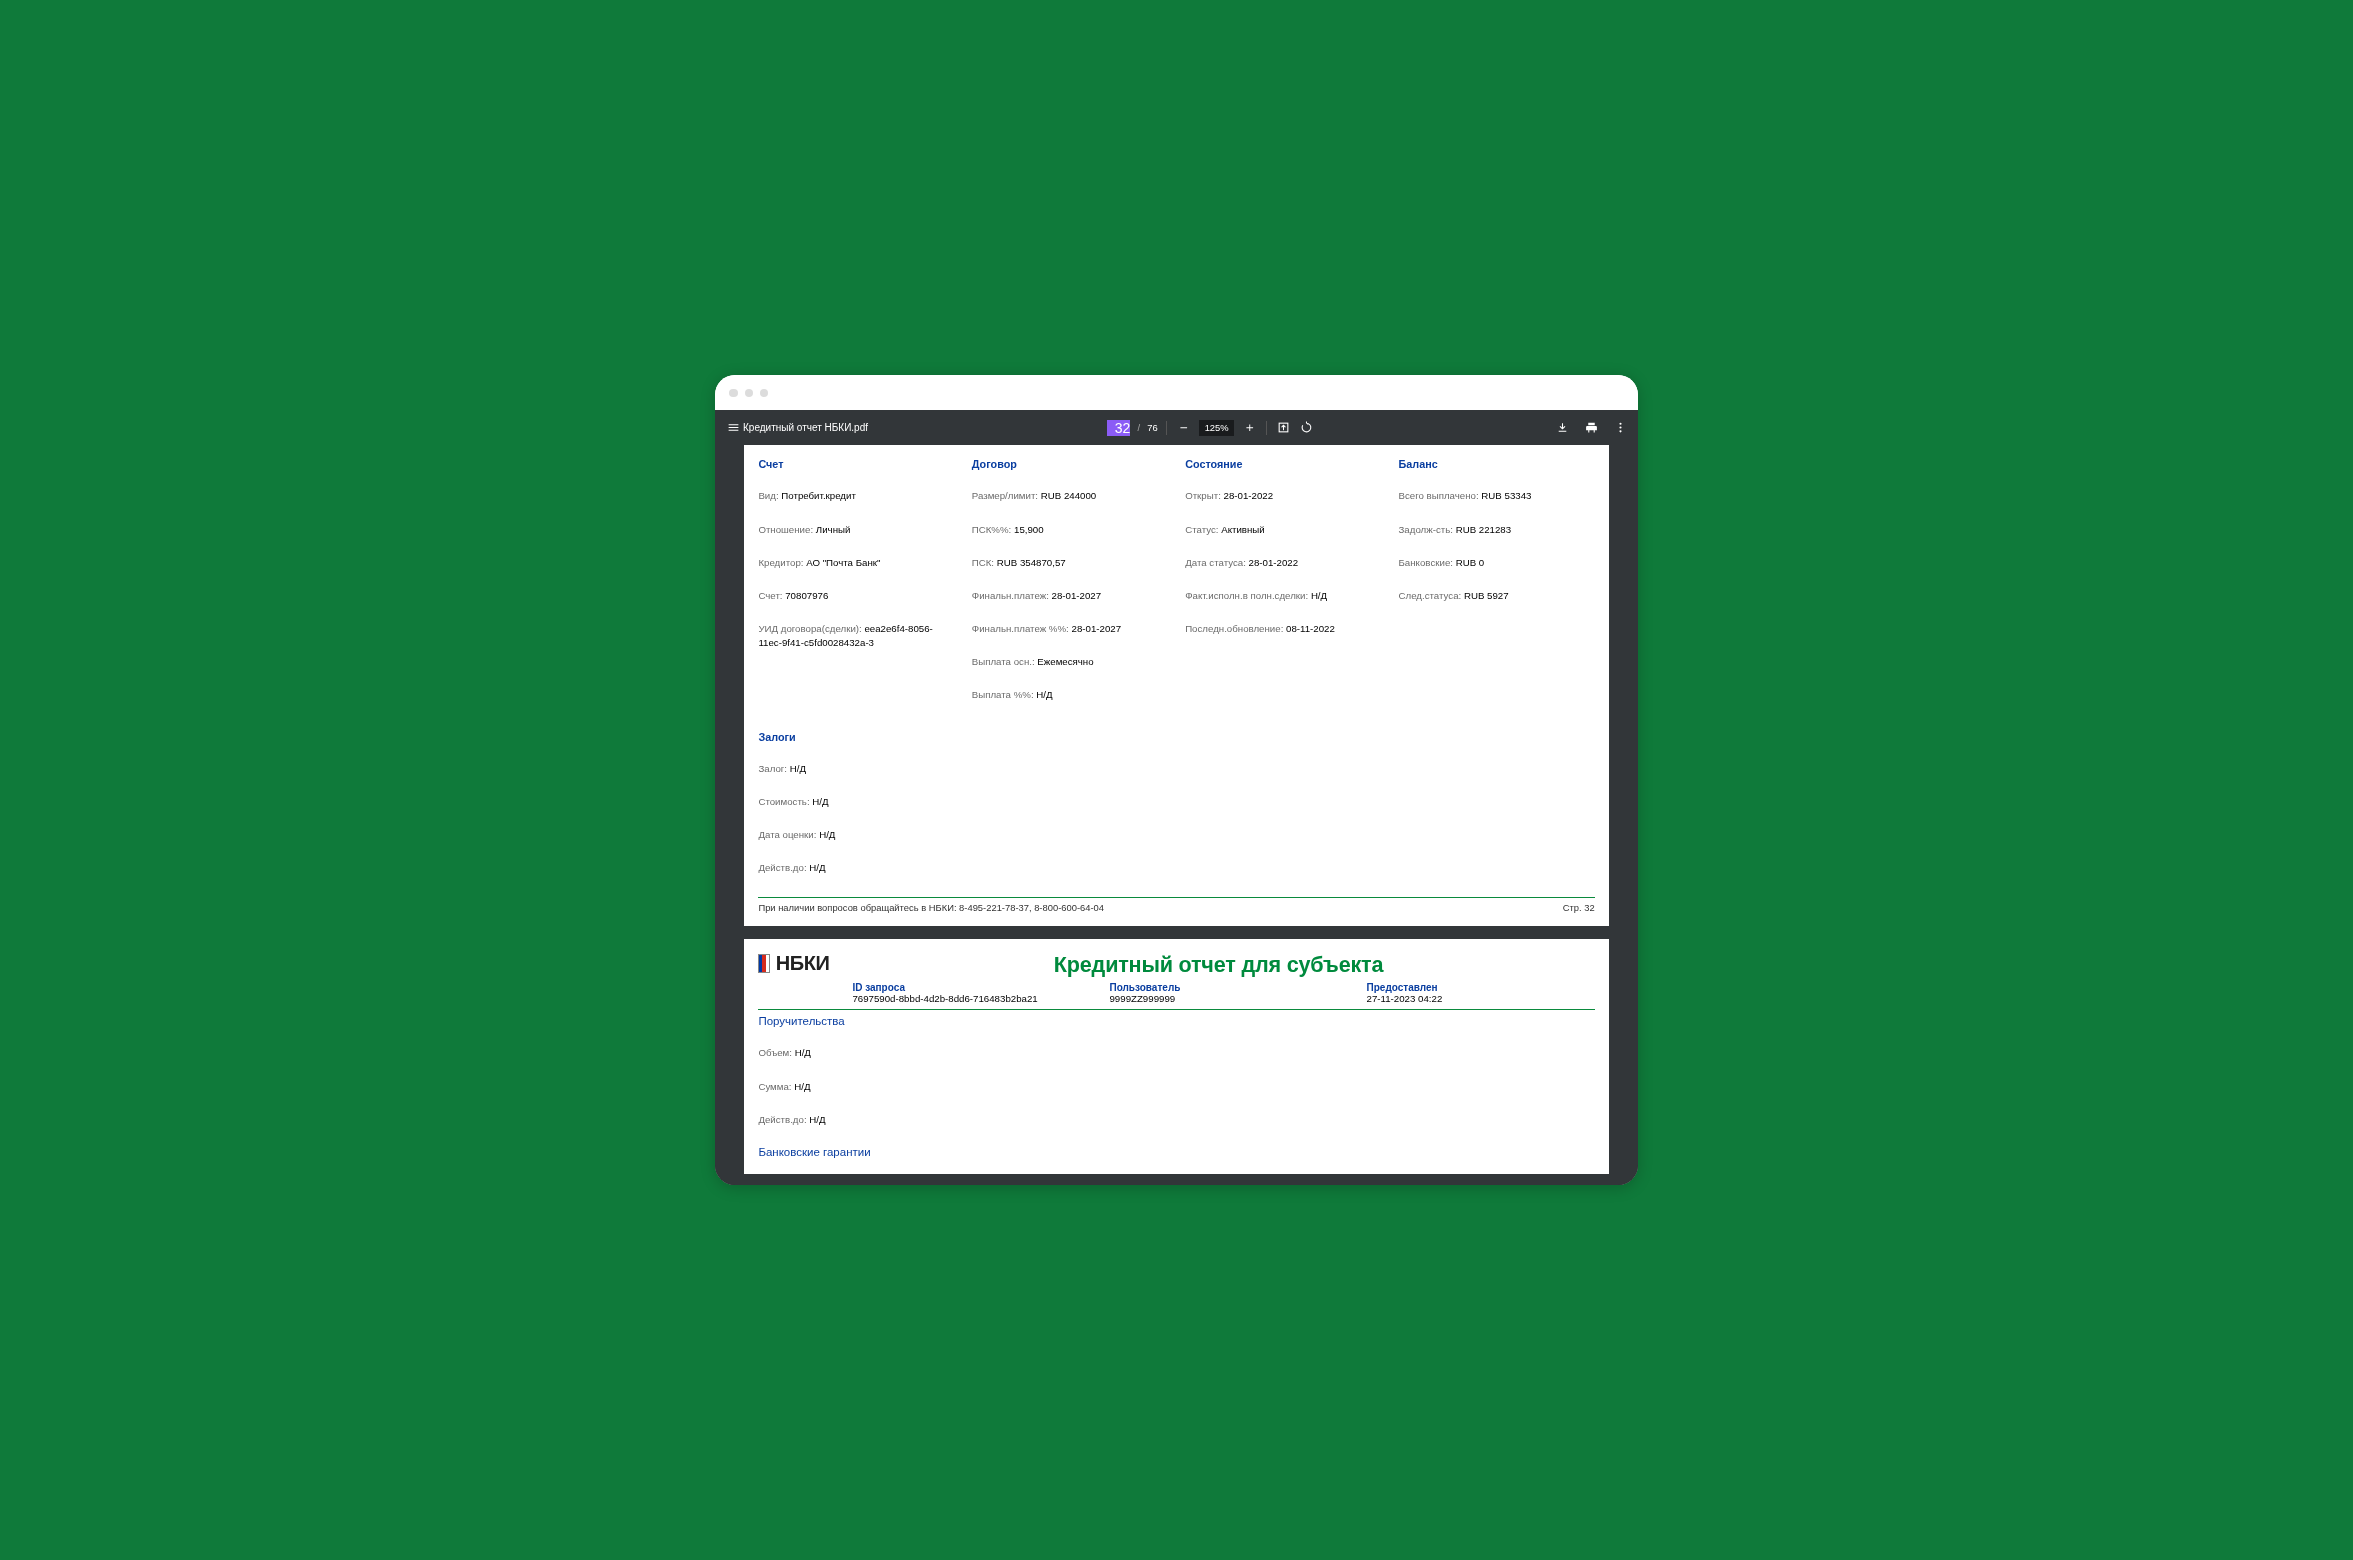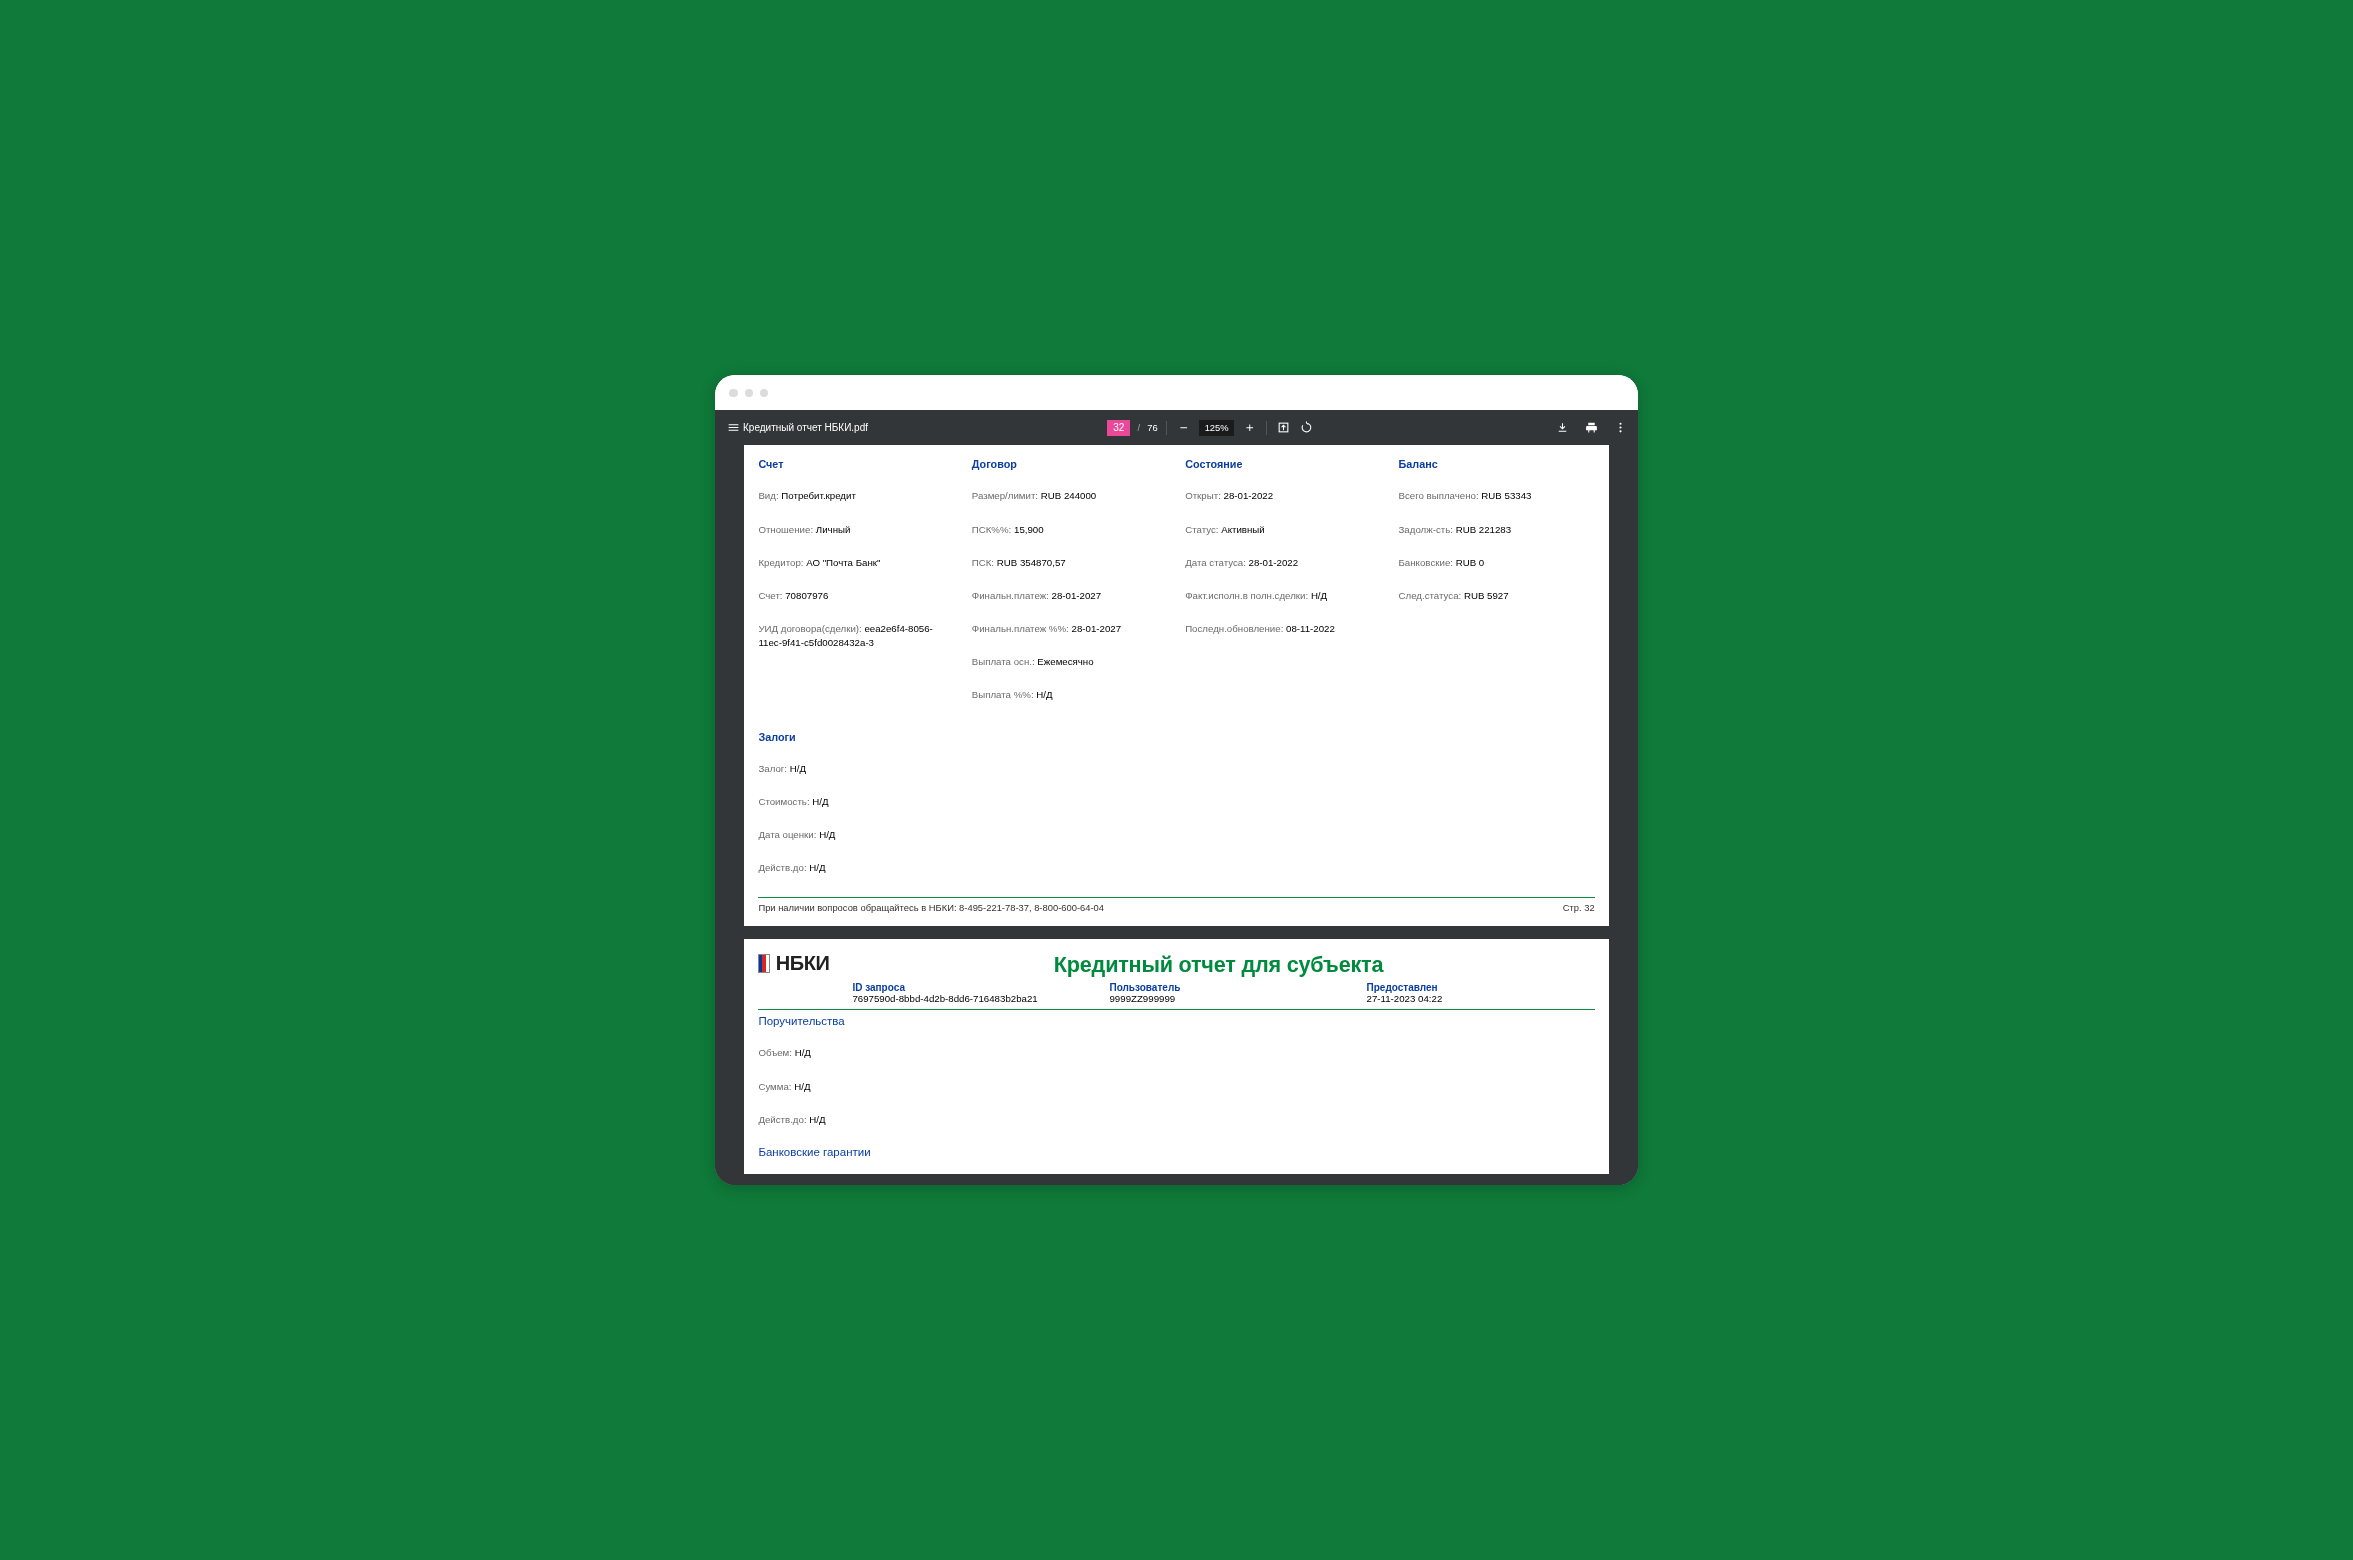--- a/index.html
+++ b/index.html
@@ -36,21 +36,21 @@
     align-items: center;
     color: #fff;
     font-size: 10px;
     padding: 0 10px;
     gap: 11.5px;
   }
   .toolbar .left { display: flex; align-items: center; gap: 2px; }
   .toolbar .center { flex: 1; display: flex; align-items: center; justify-content: center; gap: 7.2px; }
   .toolbar .right { display: flex; align-items: center; gap: 13px; }
   .icon-btn { width: 16px; height: 16px; display: flex; align-items: center; justify-content: center; color: #fff; cursor: pointer; }
-  .page-input { background: #ec4899; color: #fff; width: 23px; height: 16px; text-align: center; border: none; font-size: 10px; }
+  .page-input { background: #8b5cf6; color: #fff; width: 23px; height: 16px; text-align: right; border: none; font-size: 14px; }
   .zoom-box { background: #191b1d; color: #fff; padding: 2.2px 5.8px; font-size: 9.4px; }
   .slash { color: #aaa; font-size: 9.4px; }
   .divider-v { width: 0.7px; height: 14.4px; background: #555; margin: 0 1.4px; }
   .filename { font-size: 10px; }
 
   .pages-wrap { background: #323639; padding: 0 0 11px 0; }
   .page {
     background: #fff;
     margin: 0 auto;
     width: 865px;

